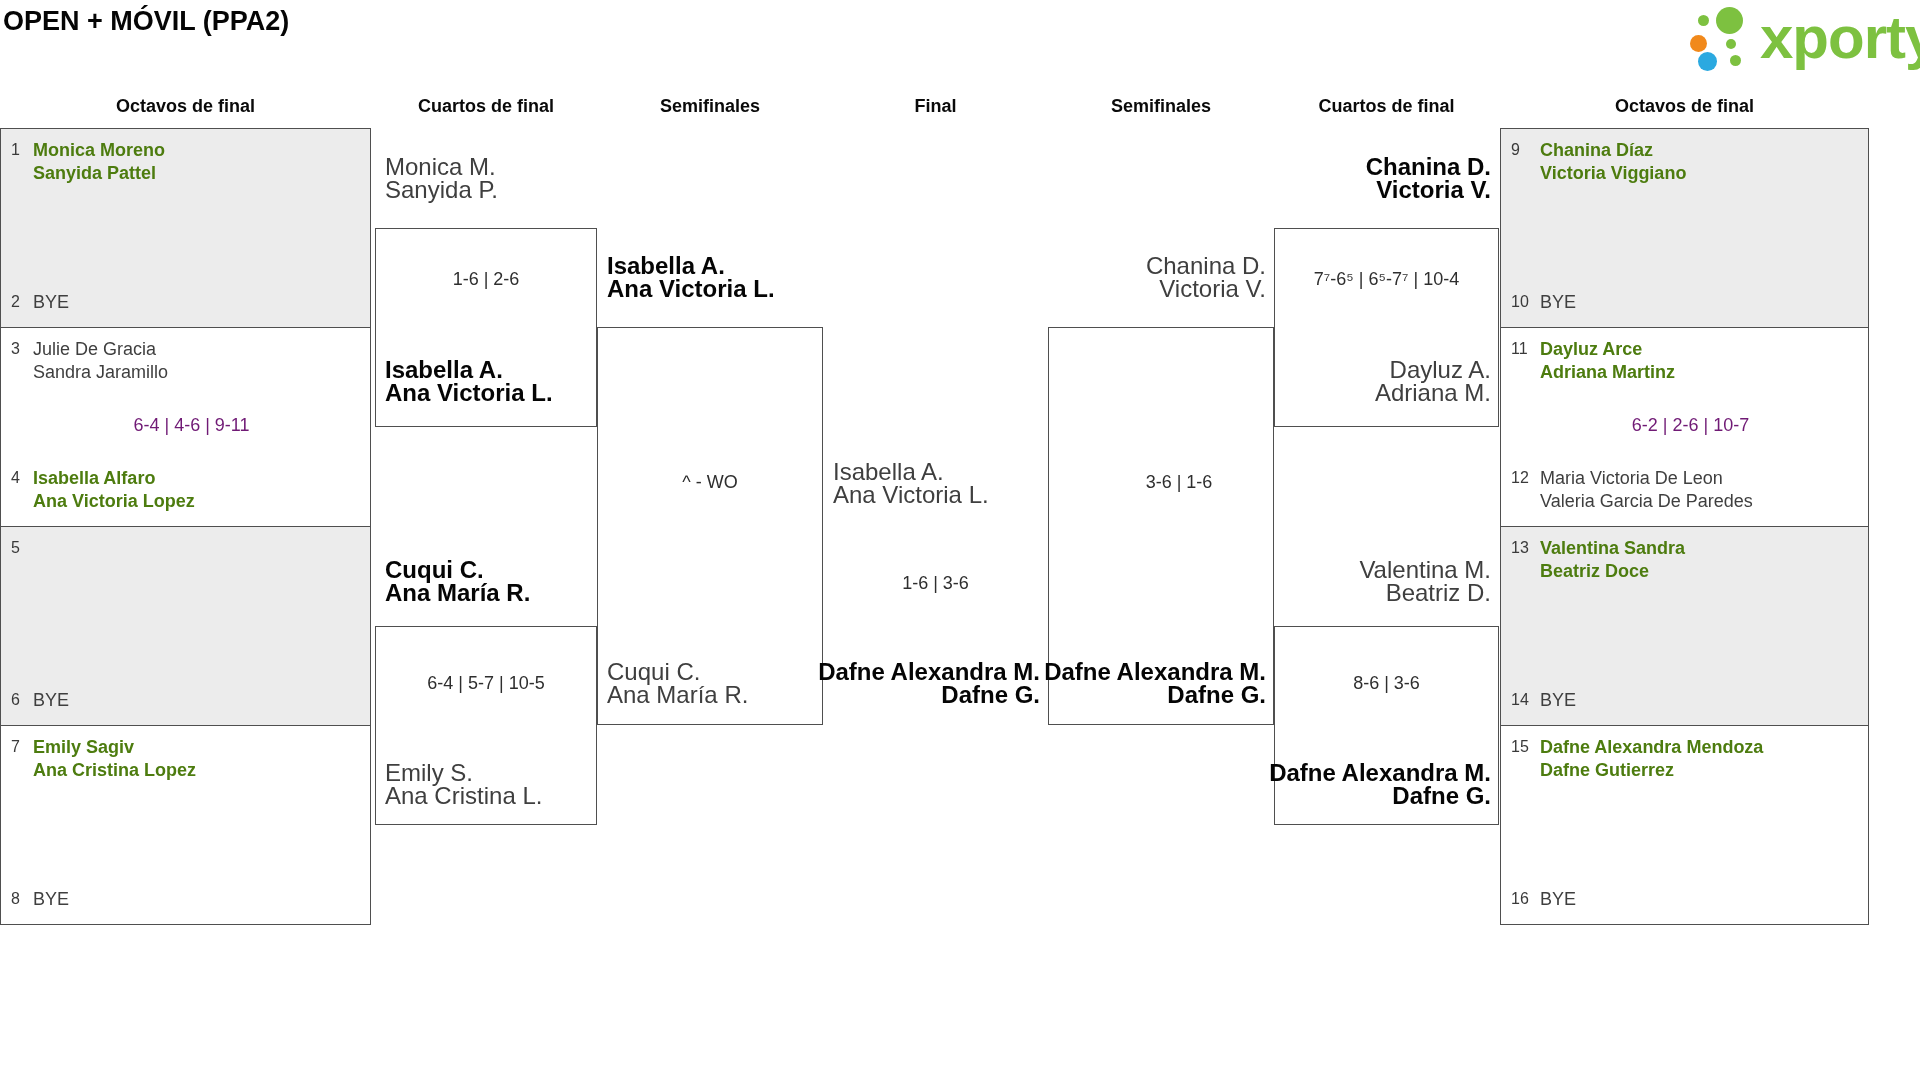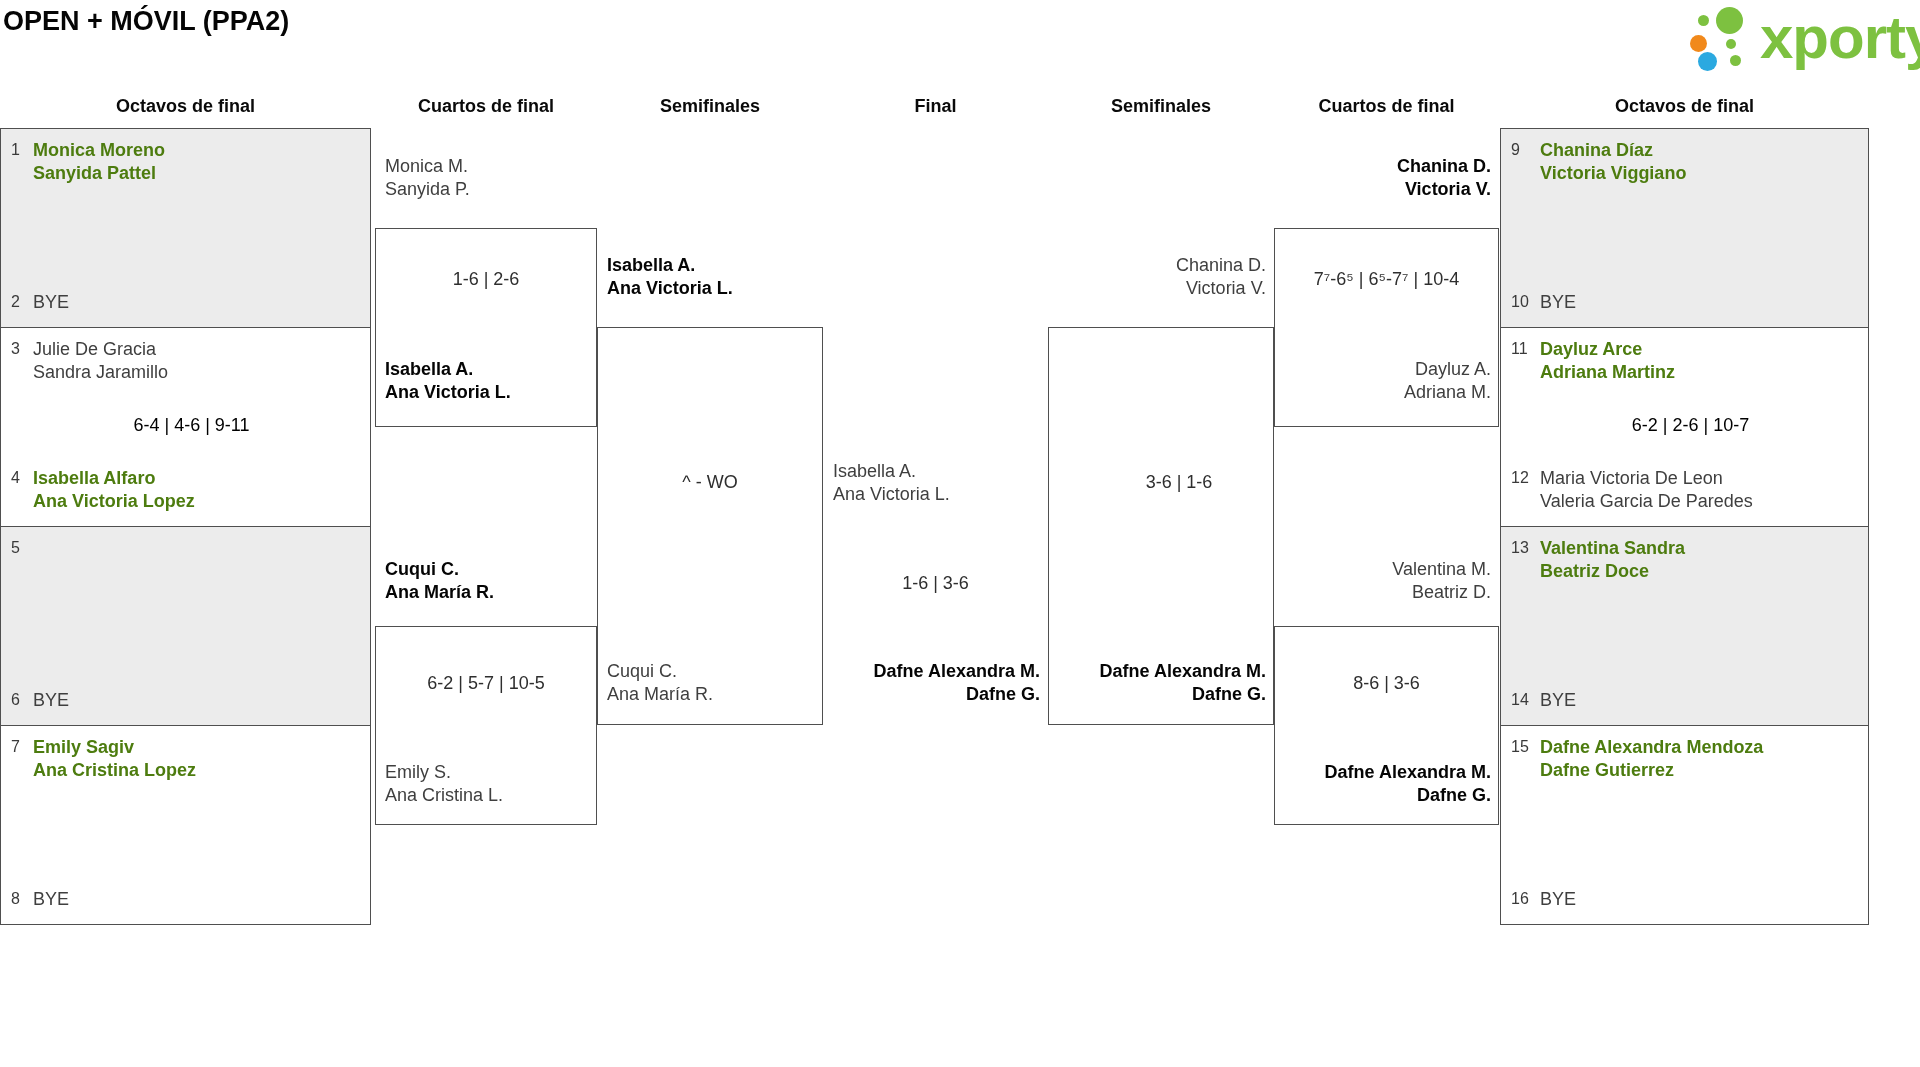--- a/index.html
+++ b/index.html
@@ -27,25 +27,25 @@
   .obox.r{width:369px;}
   .obox.gray{background:#ececec;}
   .team-slot{position:absolute;left:0;right:0;padding:0 10px;display:flex;gap:7px;align-items:flex-start;}
   .team-slot.top{top:10px;}
   .team-slot.bot{bottom:13px;}
   .seed{font-size:16px;color:#3a3a3a;min-width:15px;flex:none;padding-top:2px;}
   .obox.r .seed{min-width:22px;}
   .names{font-size:18px;line-height:23px;color:#3f3f3f;}
   .names.win{font-weight:bold;color:#4d7c0f;}
   .nl{display:block;white-space:nowrap;}
-  .oscore{position:absolute;left:12px;right:0;top:calc(50% - 12px);text-align:center;font-size:18px;color:#000000;white-space:nowrap;}
+  .oscore{position:absolute;left:12px;right:0;top:calc(50% - 12px);text-align:center;font-size:18px;color:#701a75;white-space:nowrap;}
   
   .mbox{position:absolute;border:1px solid #4f4f4f;box-sizing:border-box;background:transparent;}
   
-  .pair{position:absolute;font-size:18px;line-height:23px;color:#3f3f3f;white-space:nowrap;}
+  .pair{position:absolute;font-size:24px;line-height:23px;color:#3f3f3f;white-space:nowrap;}
   .pair.win{font-weight:bold;color:#050505;}
   .pair.ralign{text-align:right;}
   .score{position:absolute;text-align:center;font-size:18px;color:#2e2e2e;white-space:nowrap;}
 </style>
 </head>
 <body>
 
 <div class="page">
 
   <div class="title">
@@ -144,21 +144,21 @@
   <div class="score" style="left:375px;width:222px;top:269px">1-6 | 2-6</div>
   <div class="pair win" style="left:385px;top:358px">
     <div class="nl">Isabella A.</div>
     <div class="nl">Ana Victoria L.</div>
   </div>
 
   <div class="pair win" style="left:385px;top:558px">
     <div class="nl">Cuqui C.</div>
     <div class="nl">Ana María R.</div>
   </div>
-  <div class="score" style="left:375px;width:222px;top:673px">6-2 | 5-7 | 10-5</div>
+  <div class="score" style="left:375px;width:222px;top:673px">6-4 | 5-7 | 10-5</div>
   <div class="pair" style="left:385px;top:761px">
     <div class="nl">Emily S.</div>
     <div class="nl">Ana Cristina L.</div>
   </div>
 
   <div class="mbox" style="left:597px;top:327px;width:226px;height:398px"></div>
 
   <div class="pair win" style="left:607px;top:254px">
     <div class="nl">Isabella A.</div>
     <div class="nl">Ana Victoria L.</div>

